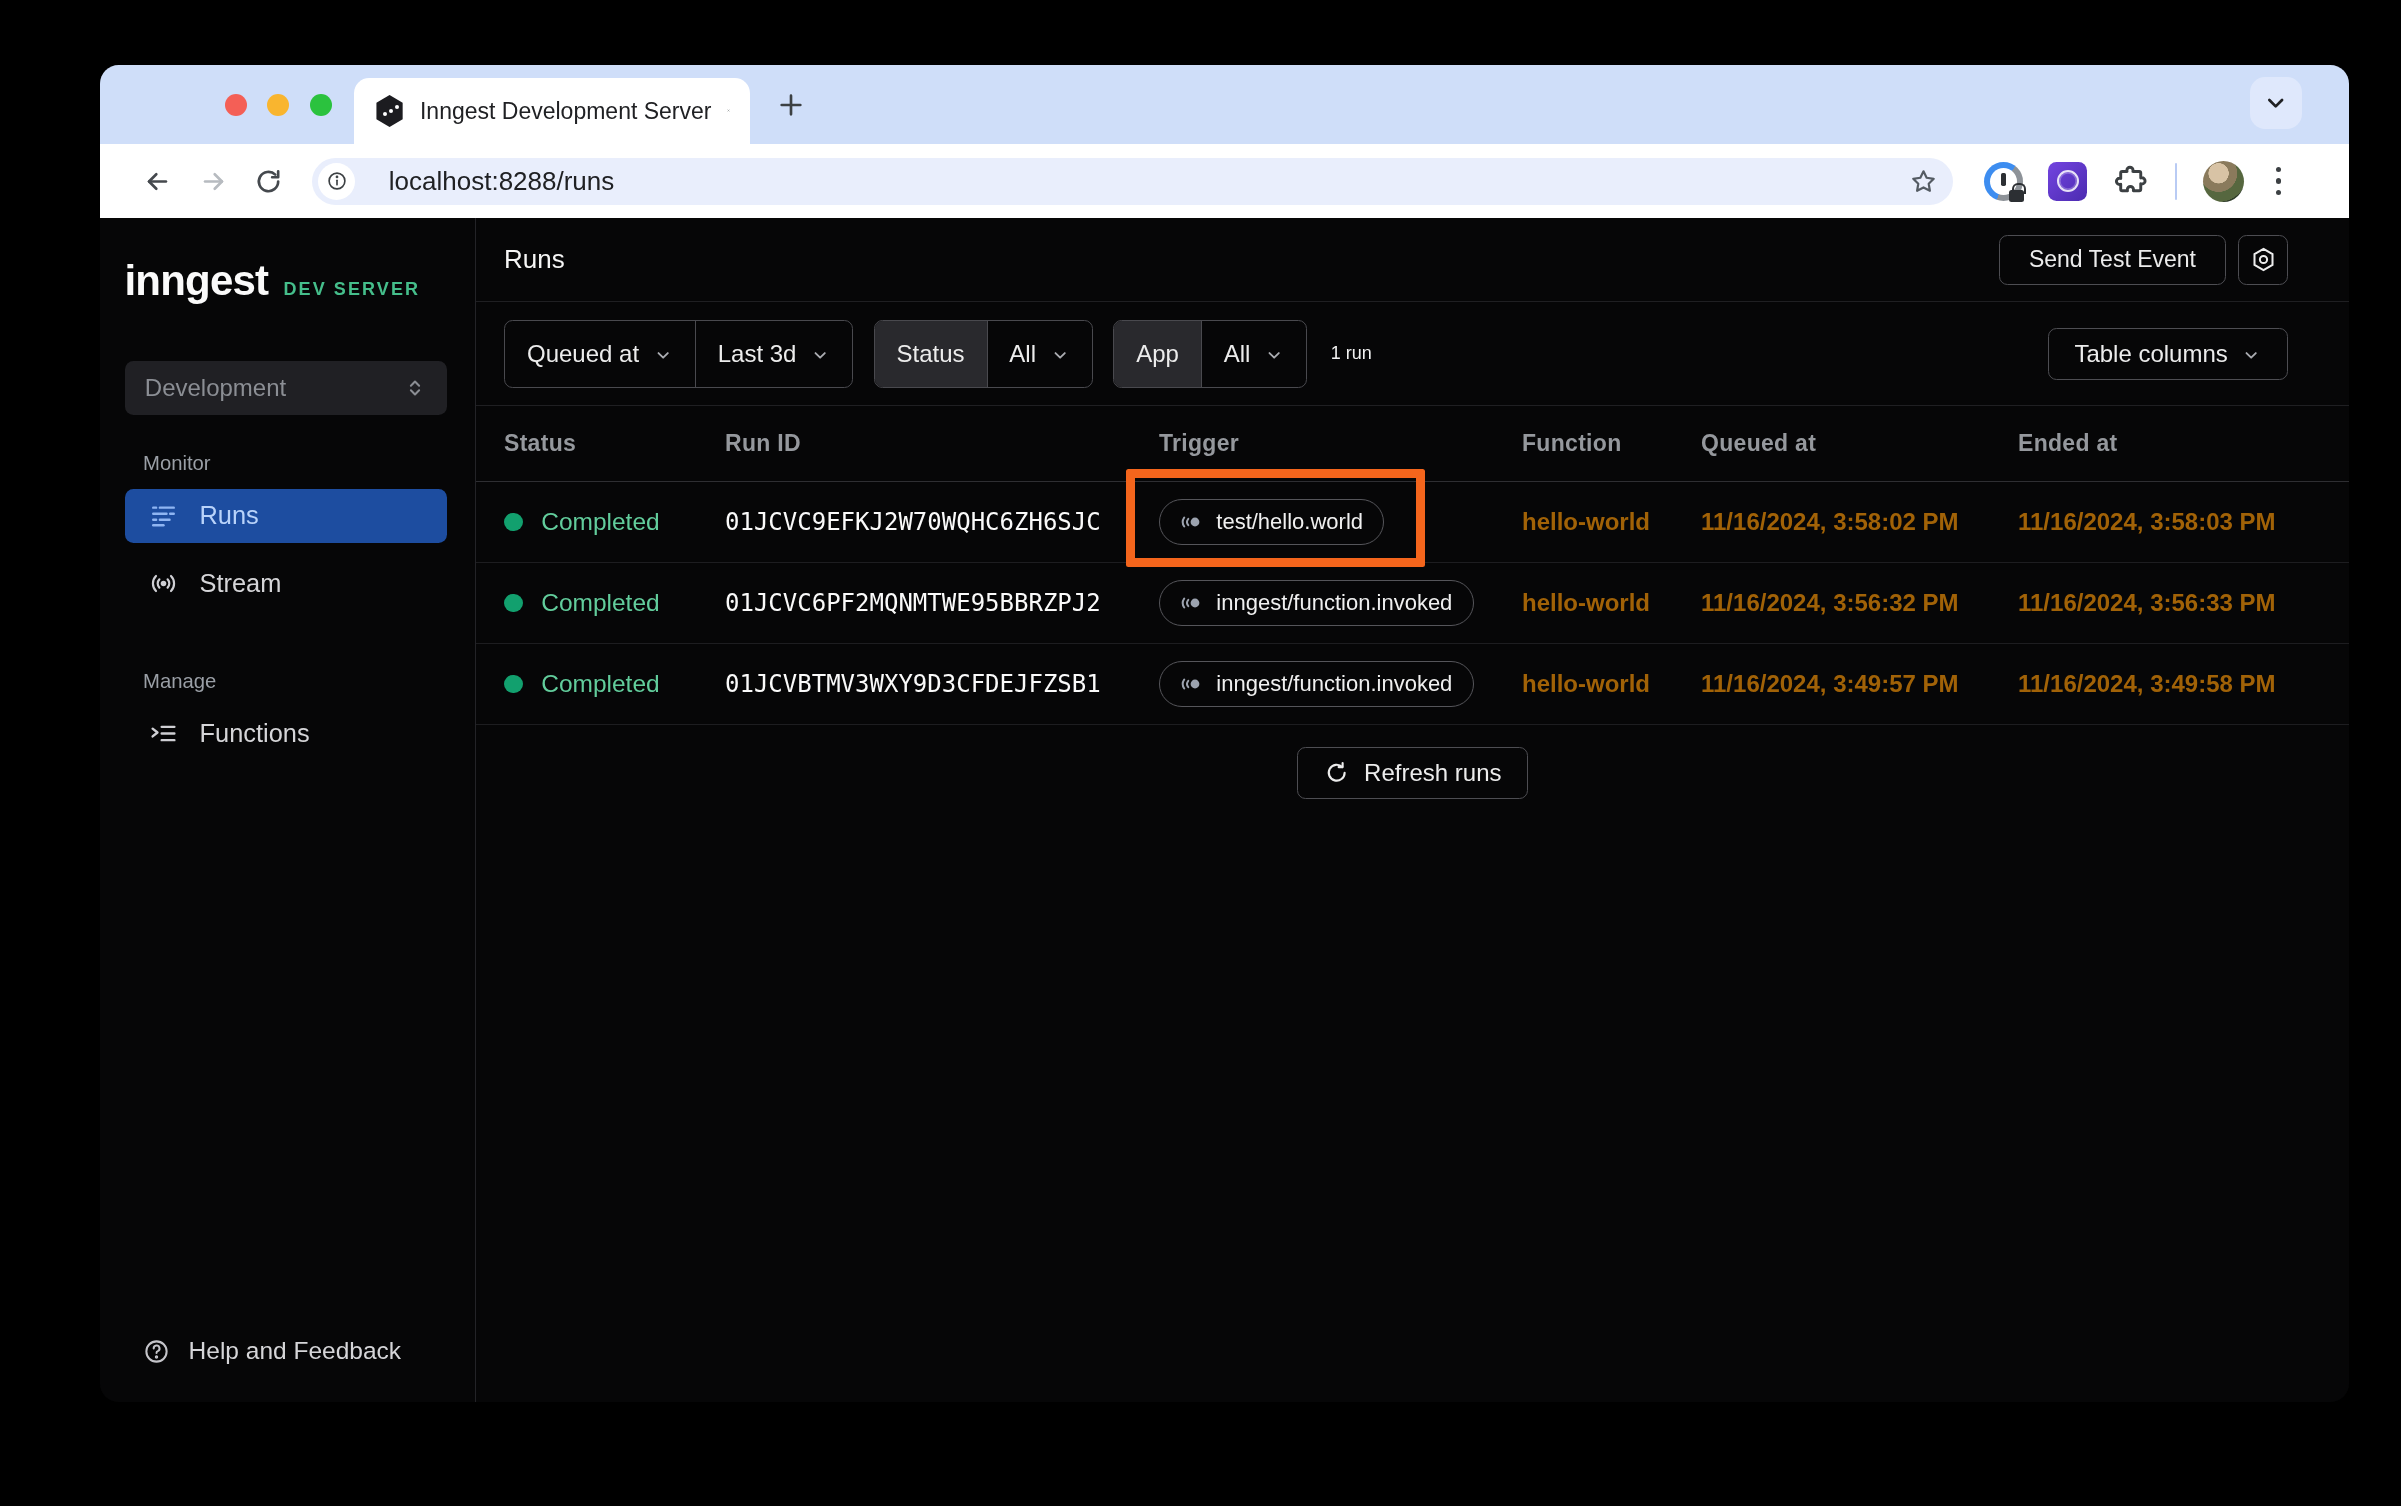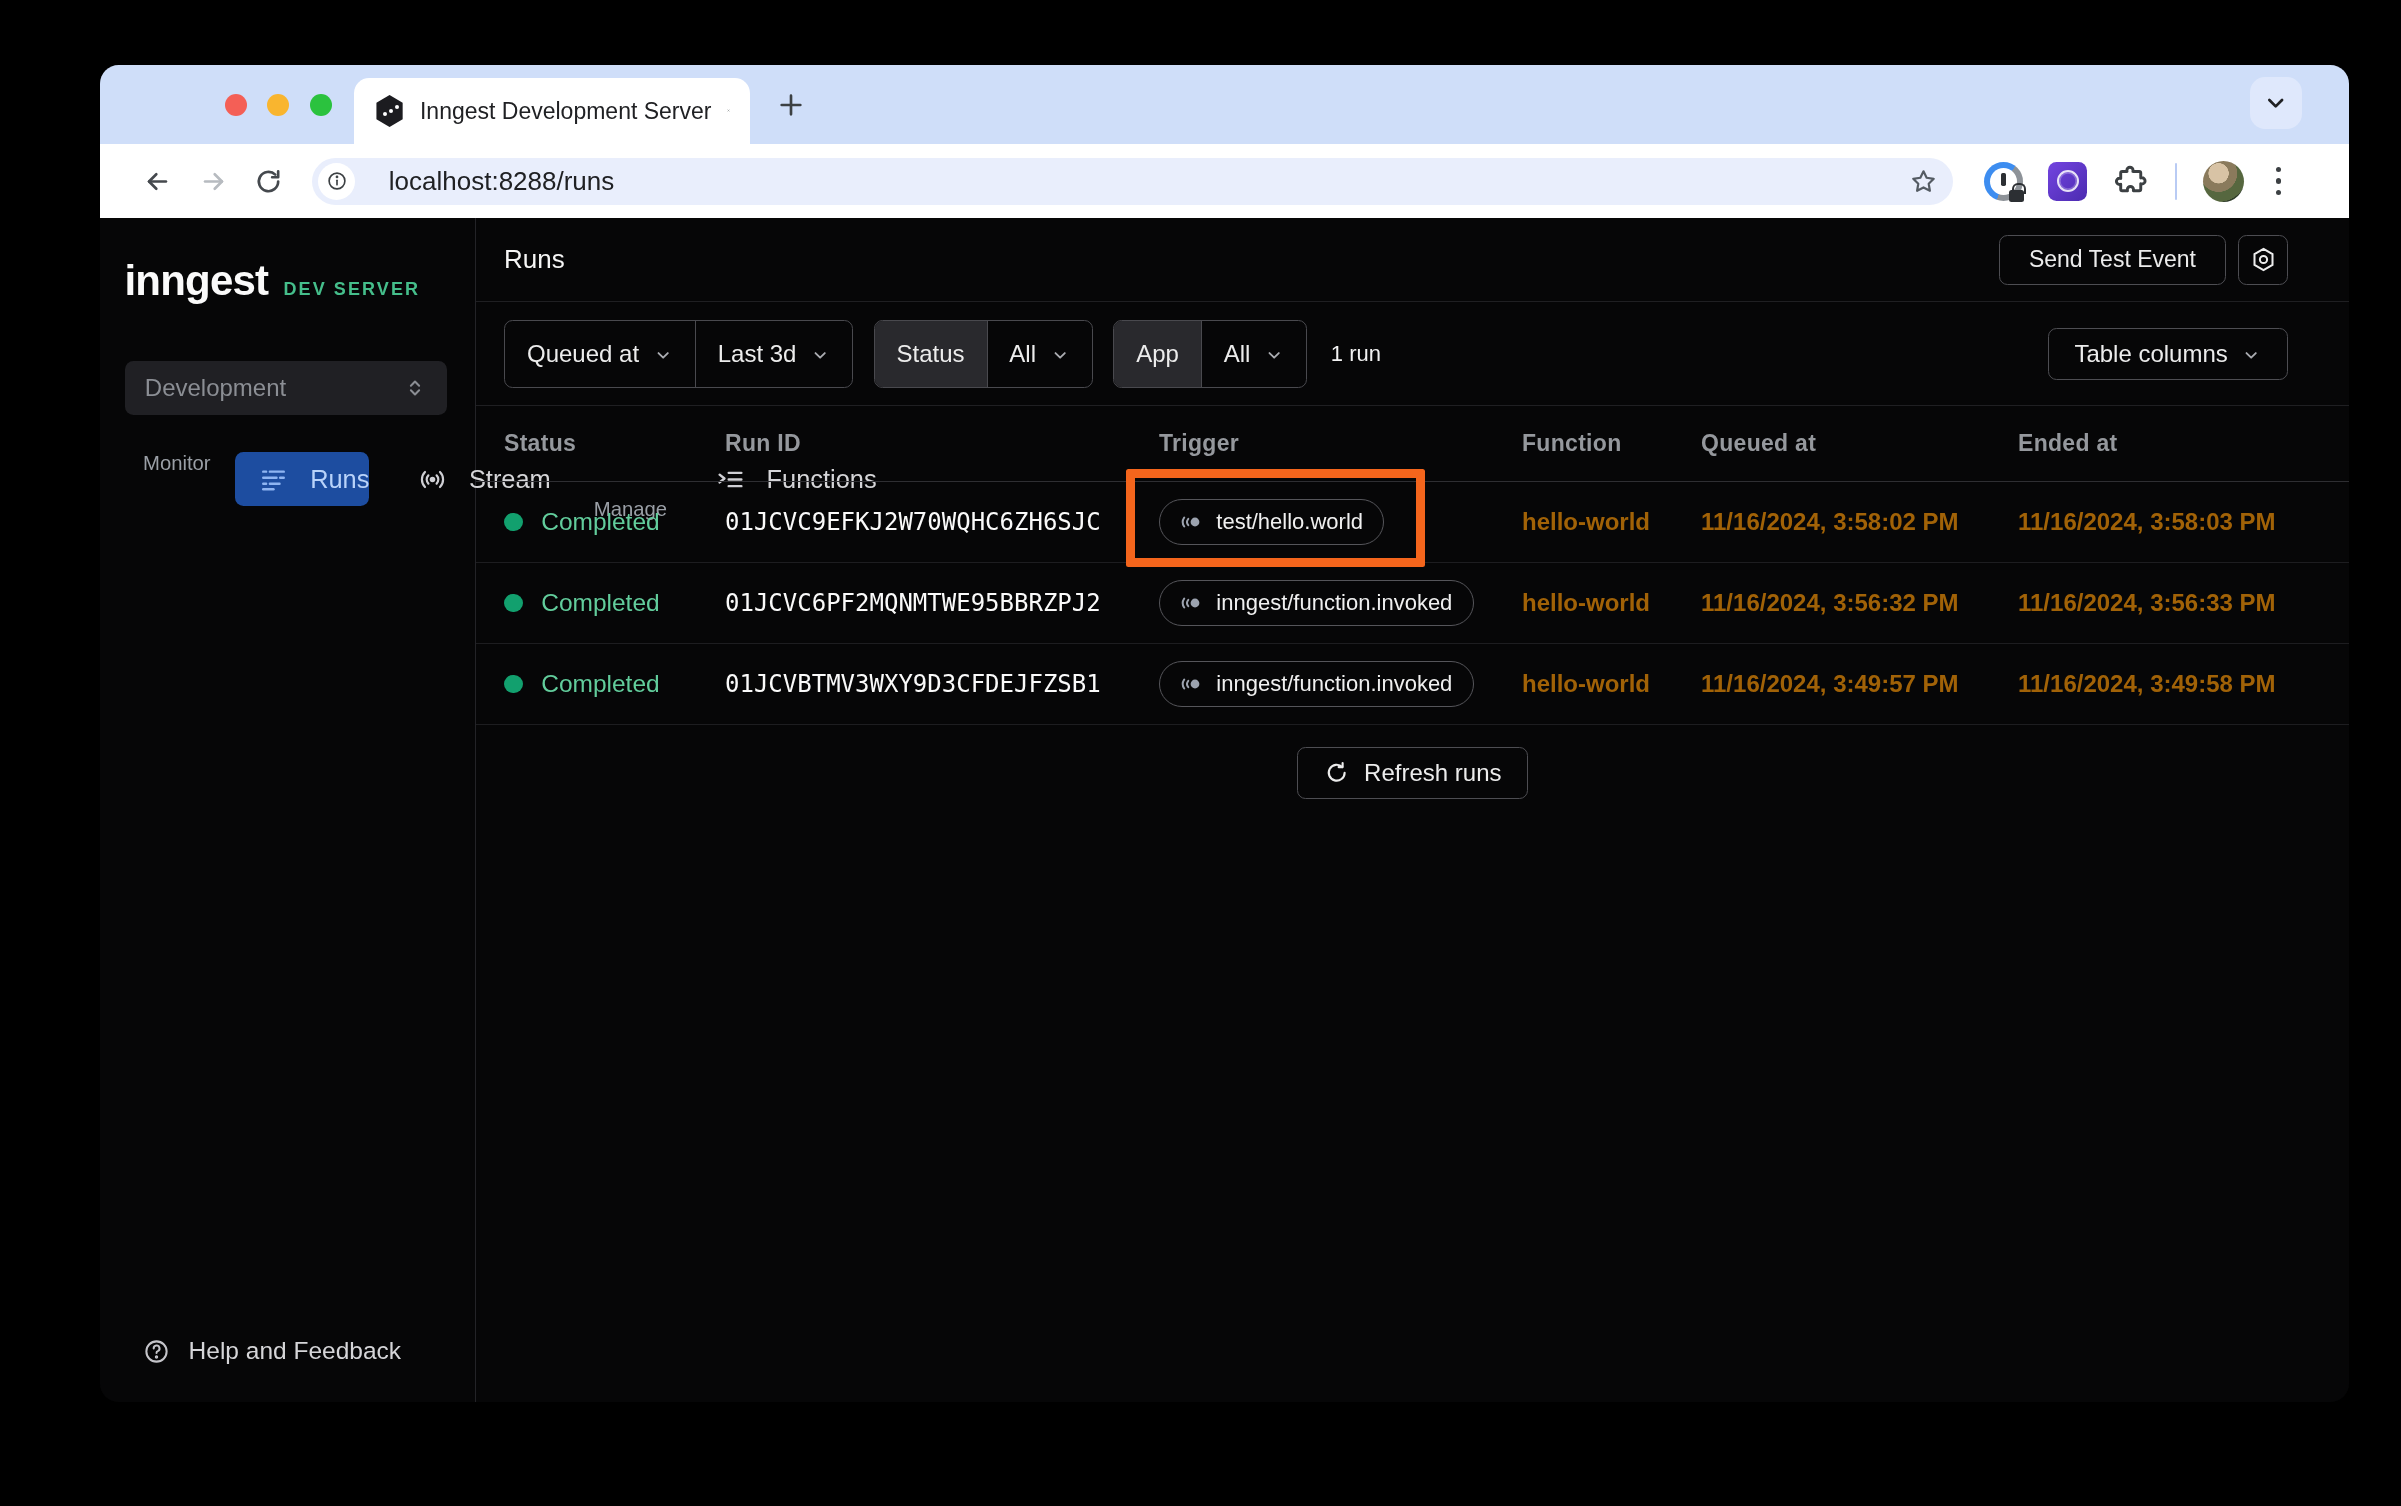--- a/index.html
+++ b/index.html
@@ -69,21 +69,21 @@
 
   
   .sidebar { width:376px; flex:none; border-right:0.8px solid #232327; display:flex; flex-direction:column; }
   .logo-row { margin:39px 0 0 24.5px; display:flex; align-items:baseline; gap:15.2px; }
   .logo-word { font-size:42px; font-weight:800; letter-spacing:-0.8px; color:#fafafa; }
   .logo-badge { font-size:18px; font-weight:600; letter-spacing:2.1px; color:var(--brand-green,#45be8b); }
   .env-select { margin:56px 0 0 24.5px; width:322px; height:54px; background:#202024; border-radius:8.5px;
                 display:flex; align-items:center; padding:0 20.3px; }
   .env-select .lbl { font-size:24px; color:#8b8e94; }
   .env-select .stepper { margin-left:auto; width:22px; height:22px; color:#8b8e94; }
-  .nav { margin-top:37px; display:flex; flex-direction:row; }
+  .nav { margin-top:37px; display:flex; flex-direction:column; }
   .nav-section-label { margin:0 0 13.5px 43px; font-size:20.3px; color:#9a9fa6; }
   .nav-section-label.later { margin-top:46px; }
   .navitem { margin:0 0 13.5px 24.5px; width:322px; height:54px; border-radius:8.5px;
              display:flex; align-items:center; padding-left:24px; gap:22px;
              color:#d5d5d8; font-size:25.4px; }
   .navitem .nicon { width:29px; height:29px; flex:none; color:#cfcfd4; display:flex; }
   .navitem .nicon svg { width:29px; height:29px; }
   .navitem.active { background:var(--active-blue,#1d4da0); color:#b9d3fa; }
   .navitem.active .nicon { color:#8fb5f2; }
   .side-spacer { flex:1; }
@@ -104,21 +104,21 @@
   .gear-btn svg { width:27px; height:27px; }
 
   .filterbar { height:104px; flex:none; border-bottom:0.8px solid #1f1f22; display:flex; align-items:center;
                padding:0 61px 0 28px; gap:20.3px; }
   .fgroup { height:68px; border:0.8px solid #49494e; border-radius:8.5px; display:flex; align-items:stretch; overflow:hidden; }
   .fseg { display:flex; align-items:center; gap:13.5px; padding:0 22px; font-size:24px; color:#ececec; }
   .fseg.shaded { background:#29292d; }
   .fdiv { width:0.8px; background:#49494e; }
   .chev { width:20.3px; height:20.3px; color:#a9abb0; flex:none; }
   .chev svg { width:20.3px; height:20.3px; }
-  .runcount { font-size:22px; color:#f2f2f2; margin-left:3.4px; }
+  .runcount { font-size:18px; color:#f2f2f2; margin-left:3.4px; }
   .fspacer { flex:1; }
   .tablecols-btn { height:52px; padding:0 25.4px; font-size:24px; }
 
   .thead { height:76px; flex:none; display:grid; grid-template-columns:221px 434px 363px 179px 317px 1fr;
            align-items:center; padding:0 41px 0 28px; border-bottom:0.8px solid #2e2e32; }
   .th { font-size:23px; font-weight:700; color:#95989d; letter-spacing:0.3px; }
   .trow { height:81px; display:grid; grid-template-columns:221px 434px 363px 179px 317px 1fr;
           align-items:center; padding:0 41px 0 28px; border-bottom:0.8px solid #1d1d20; }
   .cell-status { display:flex; align-items:center; gap:18.6px; }
   .dot { width:18.6px; height:18.6px; border-radius:50%; background:var(--status-green-dot,#12a06e); flex:none; }

